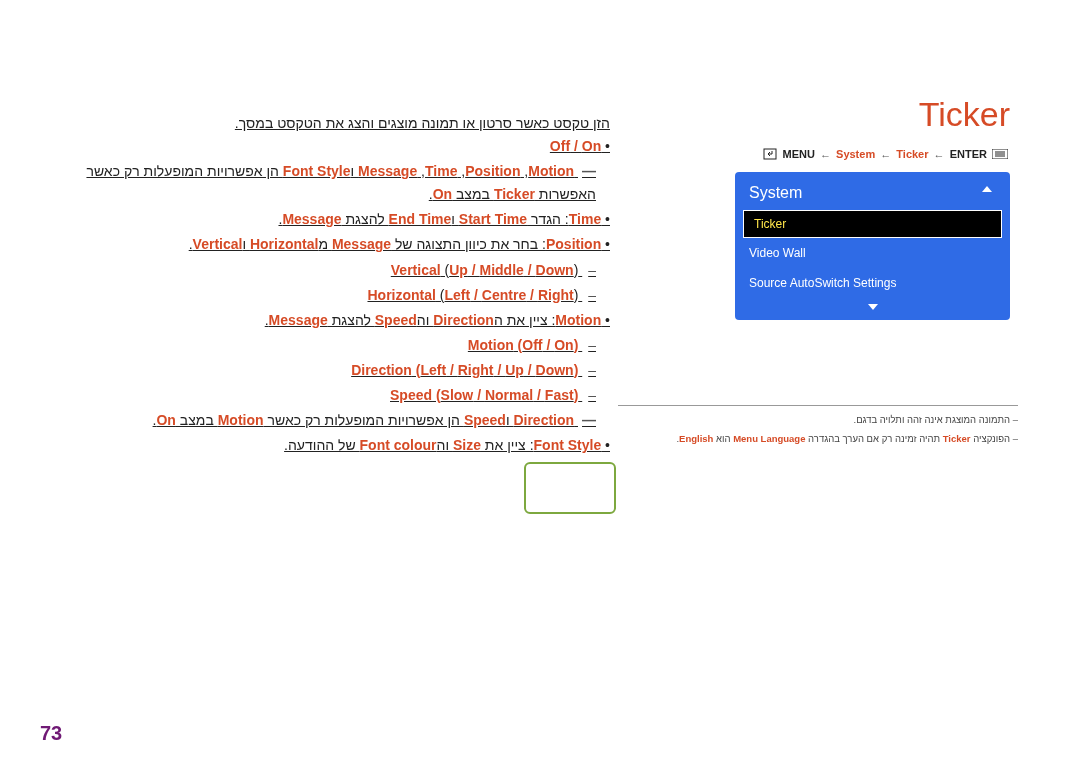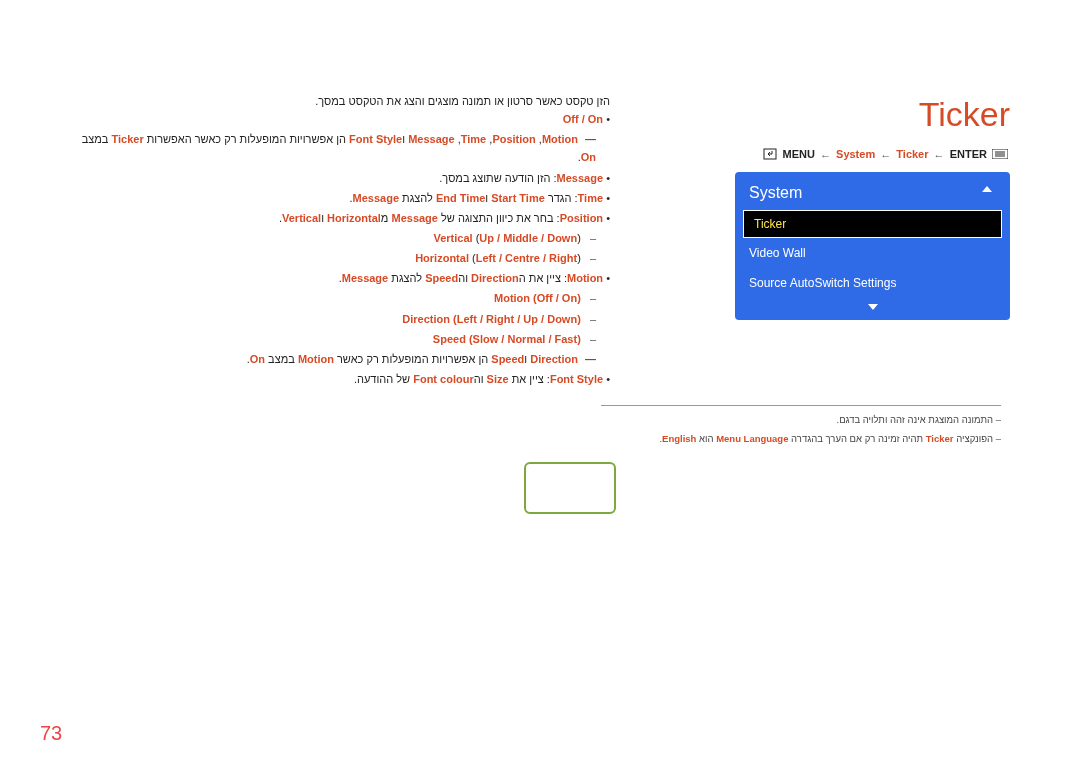--- a/index.html
+++ b/index.html
@@ -82,41 +82,42 @@
   .menu-caret-down {
     margin: 6px auto 0 auto;
     width: 0; height: 0;
     border-left: 5px solid transparent;
     border-right: 5px solid transparent;
     border-top: 6px solid #fff;
   }
   .notes {
     position: absolute;
     top: 405px;
-    right: 79px;
+    right: 62px;
     width: 400px;
     direction: rtl;
     text-align: right;
     font-size: 9.5px;
     color: #444;
     line-height: 1.6;
     border-top: 1px solid #999;
     padding-top: 6px;
   }
   .notes .red { color: #d64b26; font-weight: bold; }
   .left-content {
     position: absolute;
-    top: 92px;
+    top: 112px;
     left: 70px;
     width: 540px;
     direction: rtl;
     text-align: right;
-    font-size: 11px;
+    font-size: 14px;
     line-height: 1.65;
     color: #222;
+    text-decoration: underline;
   }
   .left-content ul { list-style: none; padding: 0; margin: 0; }
   .left-content li { margin-bottom: 2px; }
   .bullet::before { content: "• "; color: #222; }
   .sub { padding-right: 14px; }
   .subline { position: relative; }
   .subline::before {
     content: "―";
     color: #555;
     margin-left: 4px;
@@ -135,22 +136,22 @@
     width: 88px;
     height: 48px;
     border: 2px solid #7da83f;
     border-radius: 6px;
   }
   .page-num {
     position: absolute;
     bottom: 18px;
     left: 40px;
     font-size: 20px;
-    color: #ef4444;
-    font-weight: 400;
+    color: #701a75;
+    font-weight: 700;
   }
 </style>
 </head>
 <body>
 
 <div class="page">
 
   <div class="title">Ticker</div>
 
   <div class="breadcrumb">
@@ -198,23 +199,20 @@
   <div class="left-content">
     <div>הזן טקסט כאשר סרטון או תמונה מוצגים והצג את הטקסט במסך.</div>
     <ul>
       <li class="bullet">
         <span class="r">Off</span><span class="r"> / </span><span class="r">On</span>
       </li>
       <li class="sub subline">
         <span class="r">Message</span><span> ,</span><span class="r">Time</span><span> ,</span><span class="r">Position</span><span> ,</span><span class="r">Motion</span><span> ו</span><span class="r">Font Style</span><span> הן אפשרויות המופעלות רק כאשר האפשרות </span><span class="r">Ticker</span><span> במצב </span><span class="r">On</span><span>.</span>
       </li>
       <li class="bullet">
-        <span class="r">Message</span><span>: הזן הודעה שתוצג במסך.</span>
-      </li>
-      <li class="bullet">
         <span class="r">Time</span><span>: הגדר </span><span class="r">Start Time</span><span> ו</span><span class="r">End Time</span><span> להצגת </span><span class="r">Message</span><span>.</span>
       </li>
       <li class="bullet">
         <span class="r">Position</span><span>: בחר את כיוון התצוגה של </span><span class="r">Message</span><span> מ</span><span class="r">Horizontal</span><span> ו</span><span class="r">Vertical</span><span>.</span>
       </li>
       <li class="sub dashline">
         <span class="r">Vertical</span> (<span class="r">Up</span><span class="r"> / </span><span class="r">Middle</span><span class="r"> / </span><span class="r">Down</span>)
       </li>
       <li class="sub dashline">
         <span class="r">Horizontal</span> (<span class="r">Left</span><span class="r"> / </span><span class="r">Centre</span><span class="r"> / </span><span class="r">Right</span>)

